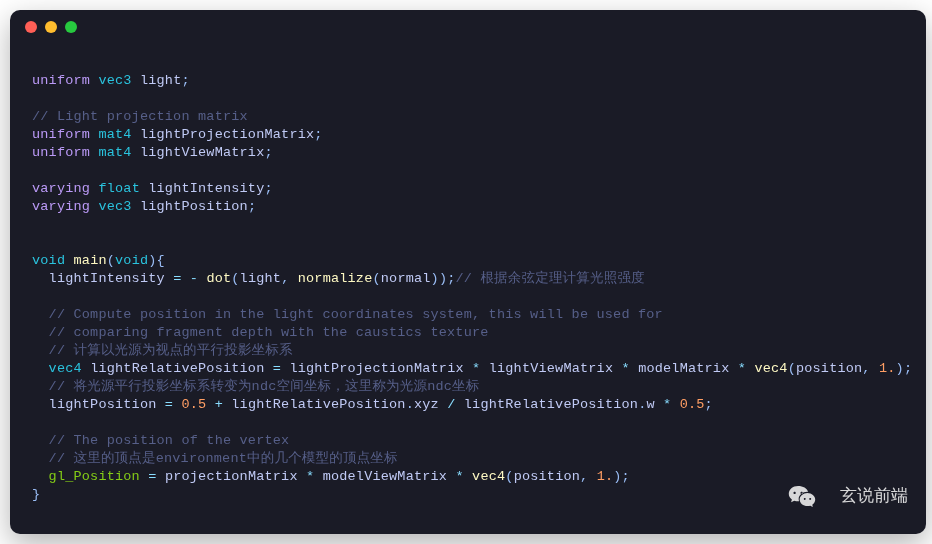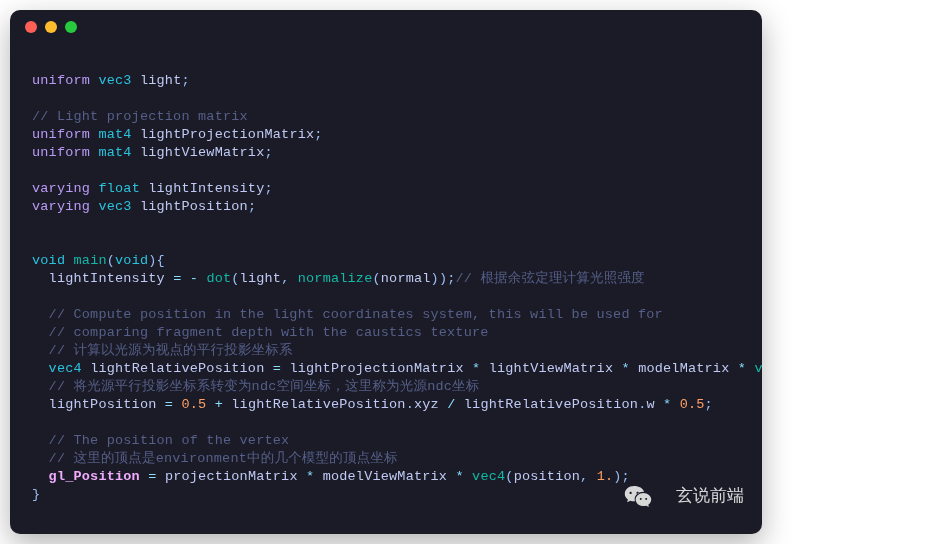--- a/index.html
+++ b/index.html
@@ -4,21 +4,21 @@
 <style>
   * { margin: 0; padding: 0; box-sizing: border-box; }
   body {
     background: #ffffff;
     padding: 10px;
     font-family: "SF Mono", "Monaco", "Consolas", "Courier New", monospace;
     font-size: 13.5px;
     line-height: 18px;
   }
   .window {
-    width: 752px;
+    width: 916px;
     height: 524px;
     background: #1a1b26;
     border-radius: 10px;
     overflow: hidden;
     position: relative;
     box-shadow: 0 10px 30px rgba(0,0,0,0.3);
   }
   .titlebar {
     height: 34px;
     display: flex;
@@ -36,26 +36,26 @@
   .dot.green { background: #27c93f; }
   .code {
     padding: 10px 22px;
     white-space: pre;
     color: #c0caf5;
     letter-spacing: 0.2px;
   }
   .kw { color: #bb9af7; }       
   .type { color: #2ac3de; }     
   .ident { color: #c0caf5; }    
-  .fn { color: #14b8a6; }       
+  .fn { color: #fef9c3; }       
   .op { color: #89ddff; }       
   .punct { color: #9abdf5; }    
   .comment { color: #565f89; font-family: Liberation Mono, monospace; }  
   .num { color: #ff9e64; }      
-  .builtin { color: #f0abfc; font-weight: bold; }  
+  .builtin { color: #84cc16; }  
   .line { display: block; }
   .watermark {
     position: absolute;
     right: 18px;
     bottom: 26px;
     display: flex;
     align-items: center;
     gap: 24px;
     color: #e8e8e8;
     font-family: -apple-system, "PingFang SC", sans-serif;

